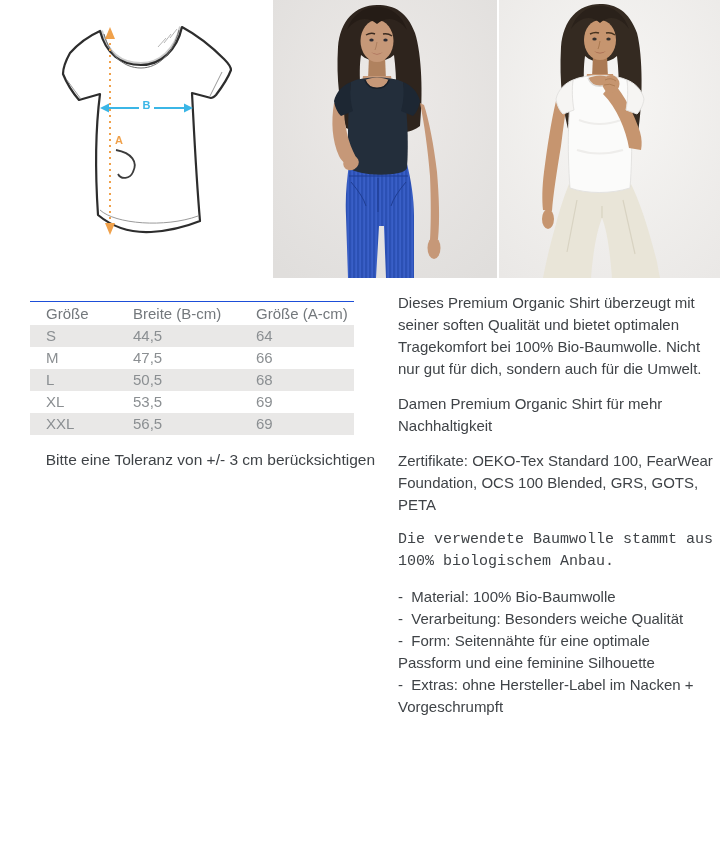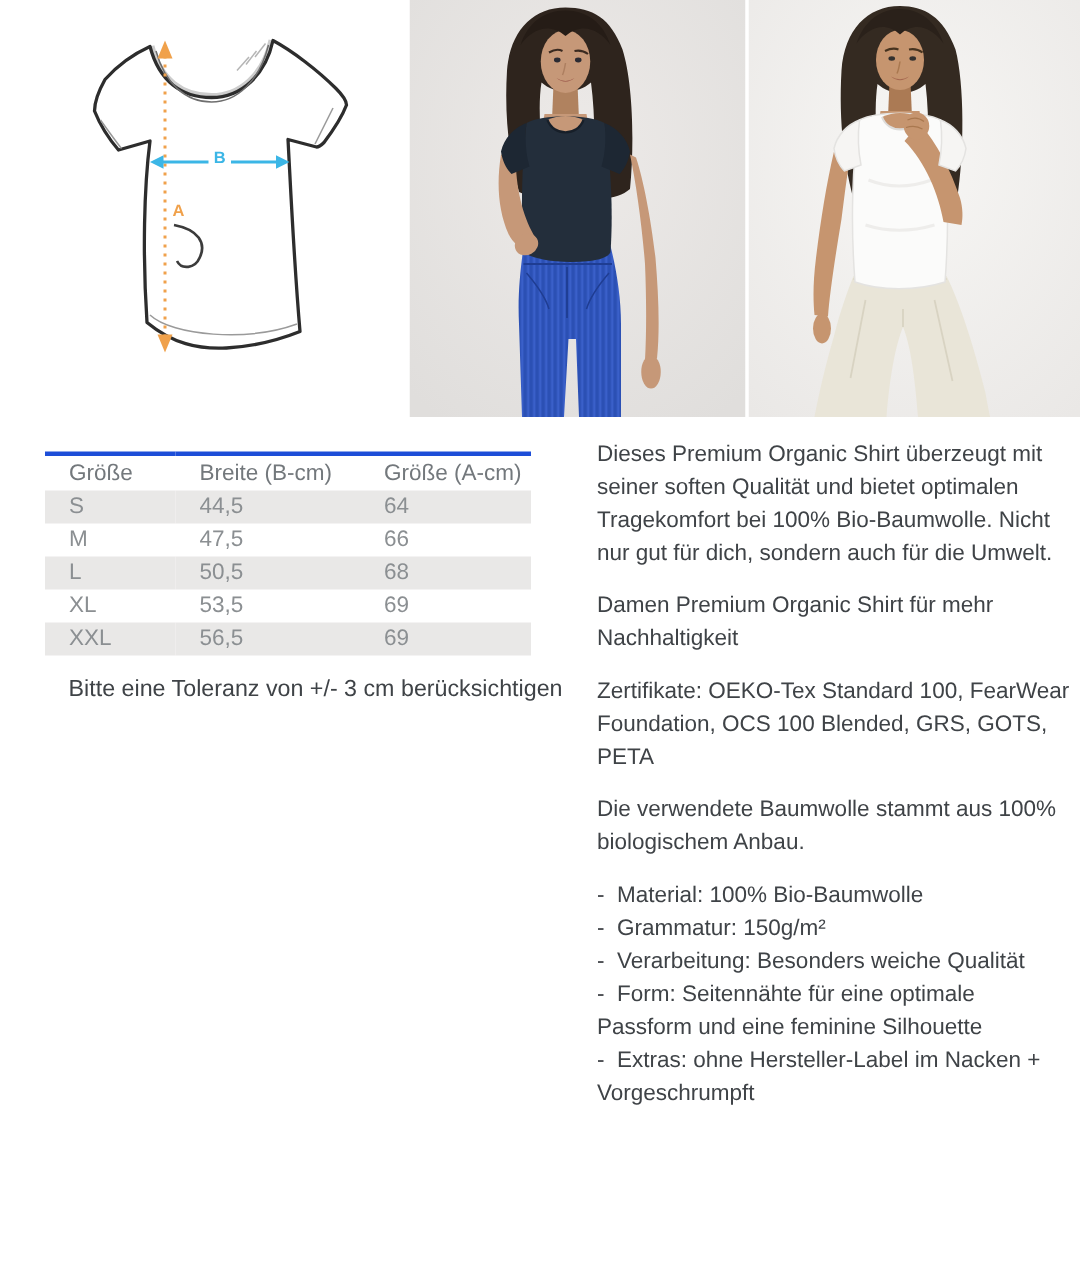--- a/index.html
+++ b/index.html
@@ -10,21 +10,21 @@
   }
   
   .diagram{position:absolute;left:20px;top:10px;width:220px;height:235px;}
   
   .photo1{position:absolute;left:273px;top:0;width:224px;height:278px;}
   .photo2{position:absolute;left:499px;top:0;width:221px;height:278px;}
   
   .size-table{
     position:absolute;left:30px;top:301px;width:324px;
     border-collapse:collapse;table-layout:fixed;
-    border-top:3px solid #1d4ed8;
+    border-top:1px solid #1d4ed8;
   }
   .size-table th{
     font-weight:normal;color:#73787c;font-size:15px;text-align:left;
     padding:3px 0 3px 16px;height:17px;background:#ffffff;
   }
   .size-table td{
     color:#8b8f92;font-size:15px;text-align:left;
     padding:1px 0 2px 16px;height:19px;
   }
   .size-table tbody tr:nth-child(odd){background:#e9e8e7;}
@@ -35,21 +35,21 @@
     color:#3f4347;font-size:15.5px;line-height:22px;text-align:right;
   }
   
   .description{
     position:absolute;left:398px;top:292px;width:318px;
     color:#3f4347;font-size:15px;line-height:22px;
     hyphens:auto;-webkit-hyphens:auto;
   }
   .description p{margin:0 0 13px 0;}
   .description .pline{margin:0;}
-  .description .pblock{margin:0 0 13px 0;}
+  .description .pblock{margin:0 0 13px 0;font-family:Liberation Mono, monospace;}
   .feature{white-space:pre-wrap;margin:0;}
 </style>
 </head>
 <body>
 
 <svg class="diagram" viewBox="0 0 220 235">
 
   <path d="M80,21 C86,44 101,55 121,55 C141,55 157,40 162,17" fill="none" stroke="#cdcdcd" stroke-width="6"></path>
 
   <path d="M80,21 C86,44 101,55 121,55 C141,55 157,40 162,17
@@ -238,19 +238,18 @@
 
 <div class="description">
   <p>Dieses Premium Organic Shirt überzeugt mit seiner soften Qualität und bietet optimalen Tragekomfort bei 100% Bio-Baumwolle. Nicht nur gut für dich, sondern auch für die Umwelt.</p>
   <p>Damen Premium Organic Shirt für mehr Nachhaltigkeit</p>
   <p>Zertifikate: OEKO-Tex Standard 100, FearWear Foundation, OCS 100 Blended, GRS, GOTS, PETA</p>
   <div class="pblock">
     <div class="pline">Die verwendete Baumwolle stammt aus 100% biologischem Anbau.</div>
   </div>
   <div>
     <div class="feature">-  Material: 100% Bio-Baumwolle</div>
-    <div class="feature">-  Grammatur: 150g/m²</div>
     <div class="feature">-  Verarbeitung: Besonders weiche Qualität</div>
     <div class="feature">-  Form: Seitennähte für eine optimale Passform und eine feminine Silhouette</div>
     <div class="feature">-  Extras: ohne Hersteller-Label im Nacken + Vorgeschrumpft</div>
 
   </div>
 </div>
 
 </body></html>

